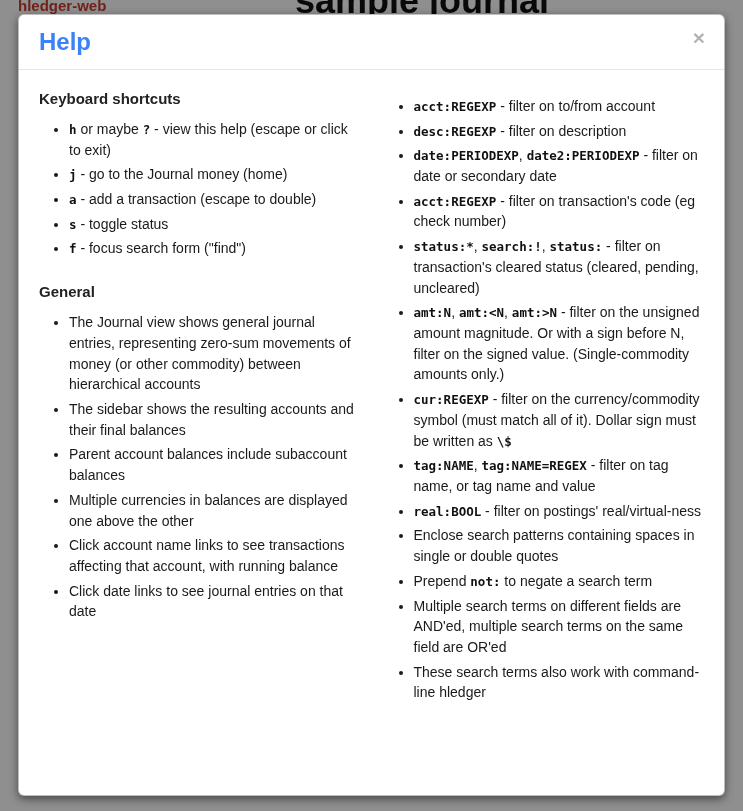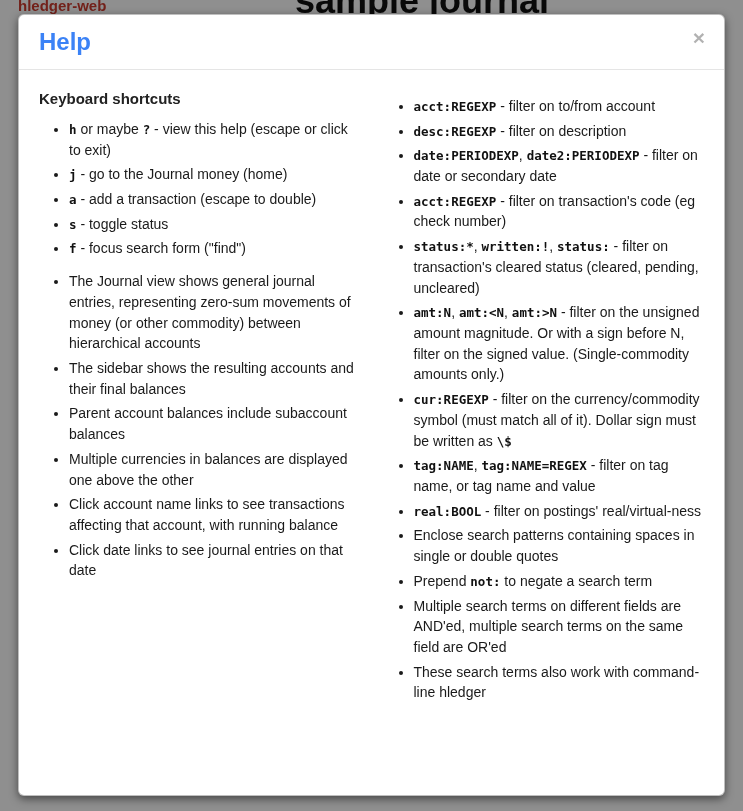--- a/index.html
+++ b/index.html
@@ -116,36 +116,37 @@
   <div class="modal-body">
     <div class="col">
         <div class="section-heading">Keyboard shortcuts</div>
         <ul class="help-list">
           <li><span class="code">h</span><span> or maybe </span><span class="code">?</span><span> - view this help (escape or click to exit)</span></li>
           <li><span class="code">j</span><span> - go to the Journal money (home)</span></li>
           <li><span class="code">a</span><span> - add a transaction (escape to double)</span></li>
           <li><span class="code">s</span><span> - toggle status</span></li>
           <li><span class="code">f</span><span> - focus search form ("find")</span></li>
         </ul>
+        <div class="section-heading">General</div>
         <ul class="help-list">
           <li><span>The Journal view shows general journal entries, representing zero-sum movements of money (or other commodity) between hierarchical accounts</span></li>
           <li><span>The sidebar shows the resulting accounts and their final balances</span></li>
           <li><span>Parent account balances include subaccount balances</span></li>
           <li><span>Multiple currencies in balances are displayed one above the other</span></li>
           <li><span>Click account name links to see transactions affecting that account, with running balance</span></li>
           <li><span>Click date links to see journal entries on that date</span></li>
         </ul>
       </div>
     <div class="col">
         <ul class="help-list">
           <li><span class="code">acct:REGEXP</span><span> - filter on to/from account</span></li>
           <li><span class="code">desc:REGEXP</span><span> - filter on description</span></li>
           <li><span class="code">date:PERIODEXP</span><span>, </span><span class="code">date2:PERIODEXP</span><span> - filter on date or secondary date</span></li>
           <li><span class="code">acct:REGEXP</span><span> - filter on transaction's code (eg check number)</span></li>
-          <li><span class="code">status:*</span><span>, </span><span class="code">written:!</span><span>, </span><span class="code">status:</span><span> - filter on transaction's cleared status (cleared, pending, uncleared)</span></li>
+          <li><span class="code">status:*</span><span>, </span><span class="code">search:!</span><span>, </span><span class="code">status:</span><span> - filter on transaction's cleared status (cleared, pending, uncleared)</span></li>
           <li><span class="code">amt:N</span><span>, </span><span class="code">amt:&lt;N</span><span>, </span><span class="code">amt:&gt;N</span><span> - filter on the unsigned amount magnitude. Or with a sign before N, filter on the signed value. (Single-commodity amounts only.)</span></li>
           <li><span class="code">cur:REGEXP</span><span> - filter on the currency/commodity symbol (must match all of it). Dollar sign must be written as </span><span class="code">\$</span></li>
           <li><span class="code">tag:NAME</span><span>, </span><span class="code">tag:NAME=REGEX</span><span> - filter on tag name, or tag name and value</span></li>
           <li><span class="code">real:BOOL</span><span> - filter on postings' real/virtual-ness</span></li>
           <li><span>Enclose search patterns containing spaces in single or double quotes</span></li>
           <li><span>Prepend </span><span class="code">not:</span><span> to negate a search term</span></li>
           <li><span>Multiple search terms on different fields are AND'ed, multiple search terms on the same field are OR'ed</span></li>
           <li><span>These search terms also work with command-line hledger</span></li>
         </ul>
       </div>

